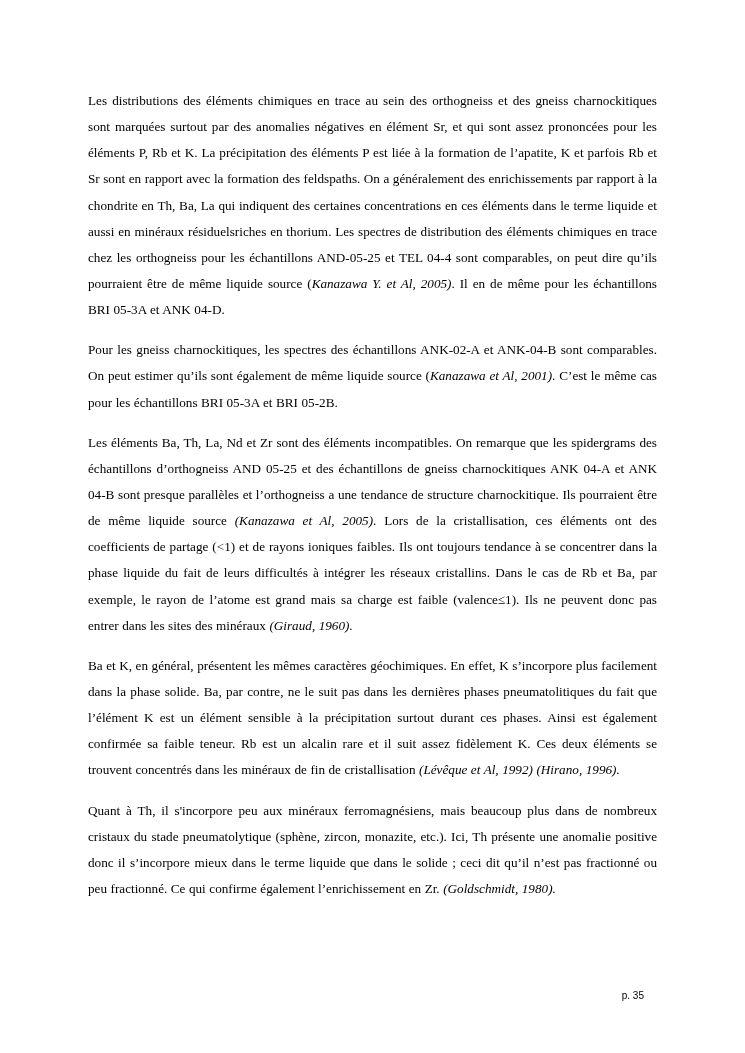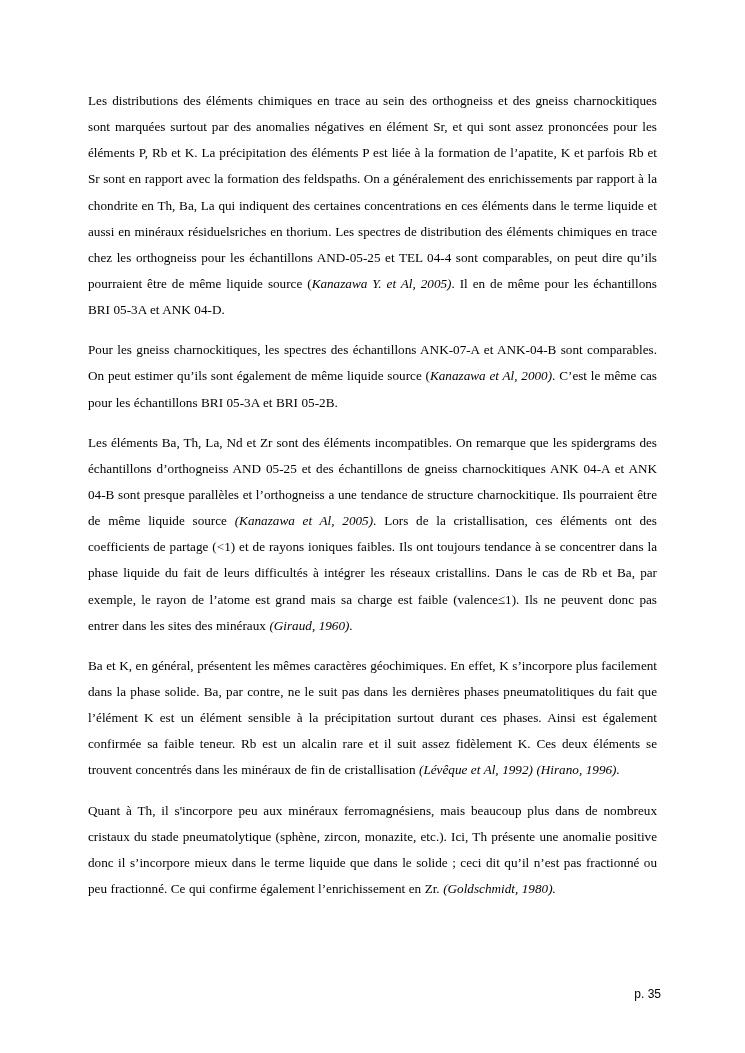--- a/index.html
+++ b/index.html
@@ -33,32 +33,32 @@
     word-spacing: 0.2px;
   }
   .para:last-of-type {
     margin-bottom: 16px;
   }
   .it {
     font-style: italic;
   }
   .footer {
     position: absolute;
-    right: 84px;
+    right: 101px;
     bottom: 52px;
     font-family: "Liberation Sans", sans-serif;
-    font-size: 12px;
+    font-size: 10px;
     color: #000000;
   }
 </style>
 </head>
 <body>
 
 <div class="page">
   <div class="content">
     <p class="para"><span>Les distributions des éléments chimiques en trace au sein des orthogneiss et des gneiss charnockitiques sont marquées surtout par des anomalies négatives en élément Sr, et qui sont assez prononcées pour les éléments P, Rb et K. La précipitation des éléments P est liée à la formation de l’apatite, K et parfois Rb et Sr sont en rapport avec la formation des feldspaths. On a généralement des enrichissements par rapport à la chondrite en Th, Ba, La qui indiquent des certaines concentrations en ces éléments dans le terme liquide et aussi en minéraux résiduelsriches en thorium. Les spectres de distribution des éléments chimiques en  trace chez les orthogneiss pour les échantillons AND-05-25 et TEL 04-4 sont comparables, on peut dire qu’ils pourraient être de même liquide source (</span><span class="it">Kanazawa Y. et Al, 2005)</span><span>. Il en de même pour les échantillons BRI 05-3A et ANK 04-D.</span></p>
-    <p class="para"><span>Pour les gneiss charnockitiques, les spectres des échantillons ANK-07-A et ANK-04-B sont comparables. On peut estimer qu’ils sont également de même liquide source (</span><span class="it">Kanazawa et Al, 2000)</span><span>. C’est le même cas pour les échantillons BRI 05-3A et BRI 05-2B.</span></p>
+    <p class="para"><span>Pour les gneiss charnockitiques, les spectres des échantillons ANK-02-A et ANK-04-B sont comparables. On peut estimer qu’ils sont également de même liquide source (</span><span class="it">Kanazawa et Al, 2001)</span><span>. C’est le même cas pour les échantillons BRI 05-3A et BRI 05-2B.</span></p>
     <p class="para"><span>Les éléments Ba, Th, La, Nd et Zr sont des éléments incompatibles. On remarque que les spidergrams des échantillons d’orthogneiss AND 05-25 et des échantillons de gneiss charnockitiques ANK 04-A et ANK 04-B sont presque parallèles et l’orthogneiss a une tendance de structure charnockitique. Ils pourraient être de même liquide source </span><span class="it">(Kanazawa et Al, 2005)</span><span>. Lors de la cristallisation, ces éléments ont des coefficients de partage (&lt;1) et de rayons ioniques faibles. Ils ont toujours tendance à se concentrer dans la phase liquide du fait de leurs difficultés à intégrer les réseaux cristallins. Dans le cas de Rb et Ba, par exemple, le rayon de l’atome est grand mais sa charge est faible (valence≤1). Ils ne peuvent donc pas entrer dans les sites des minéraux </span><span class="it">(Giraud, 1960).</span></p>
     <p class="para"><span>Ba et K, en général, présentent les mêmes caractères géochimiques. En effet, K s’incorpore plus facilement dans la phase solide. Ba, par contre, ne le suit pas dans les dernières phases pneumatolitiques du fait que l’élément K est un élément sensible à la précipitation surtout durant ces phases. Ainsi est également confirmée sa faible teneur. Rb est un alcalin rare et il suit assez fidèlement K. Ces deux éléments se trouvent concentrés dans les minéraux de fin de cristallisation </span><span class="it">(Lévêque et Al, 1992) (Hirano, 1996).</span></p>
     <p class="para"><span>Quant à Th, il s'incorpore peu aux minéraux ferromagnésiens, mais beaucoup plus dans de nombreux cristaux du stade pneumatolytique (sphène, zircon, monazite, etc.). Ici, Th  présente une anomalie positive donc il s’incorpore mieux dans le terme liquide que dans le solide ; ceci dit qu’il n’est pas fractionné ou peu fractionné. Ce qui confirme également l’enrichissement en Zr. </span><span class="it">(Goldschmidt, 1980).</span></p>
   </div>
   <div class="footer">p. 35</div>
 </div>
 
 </body></html>

